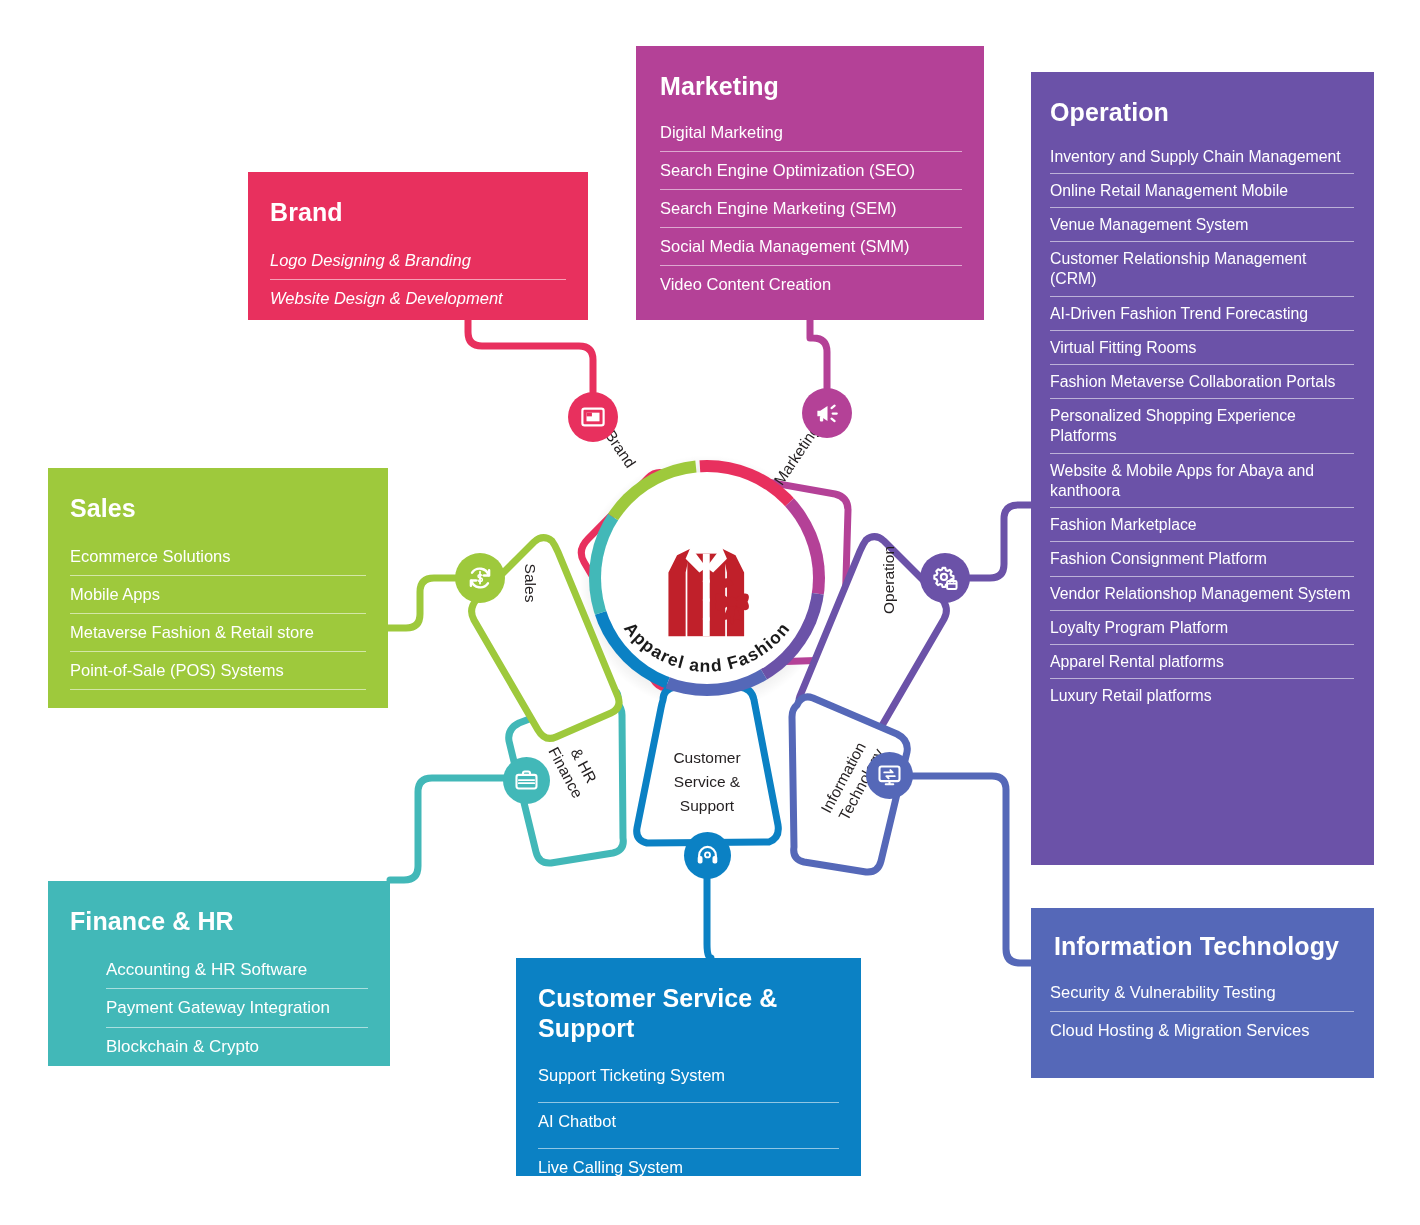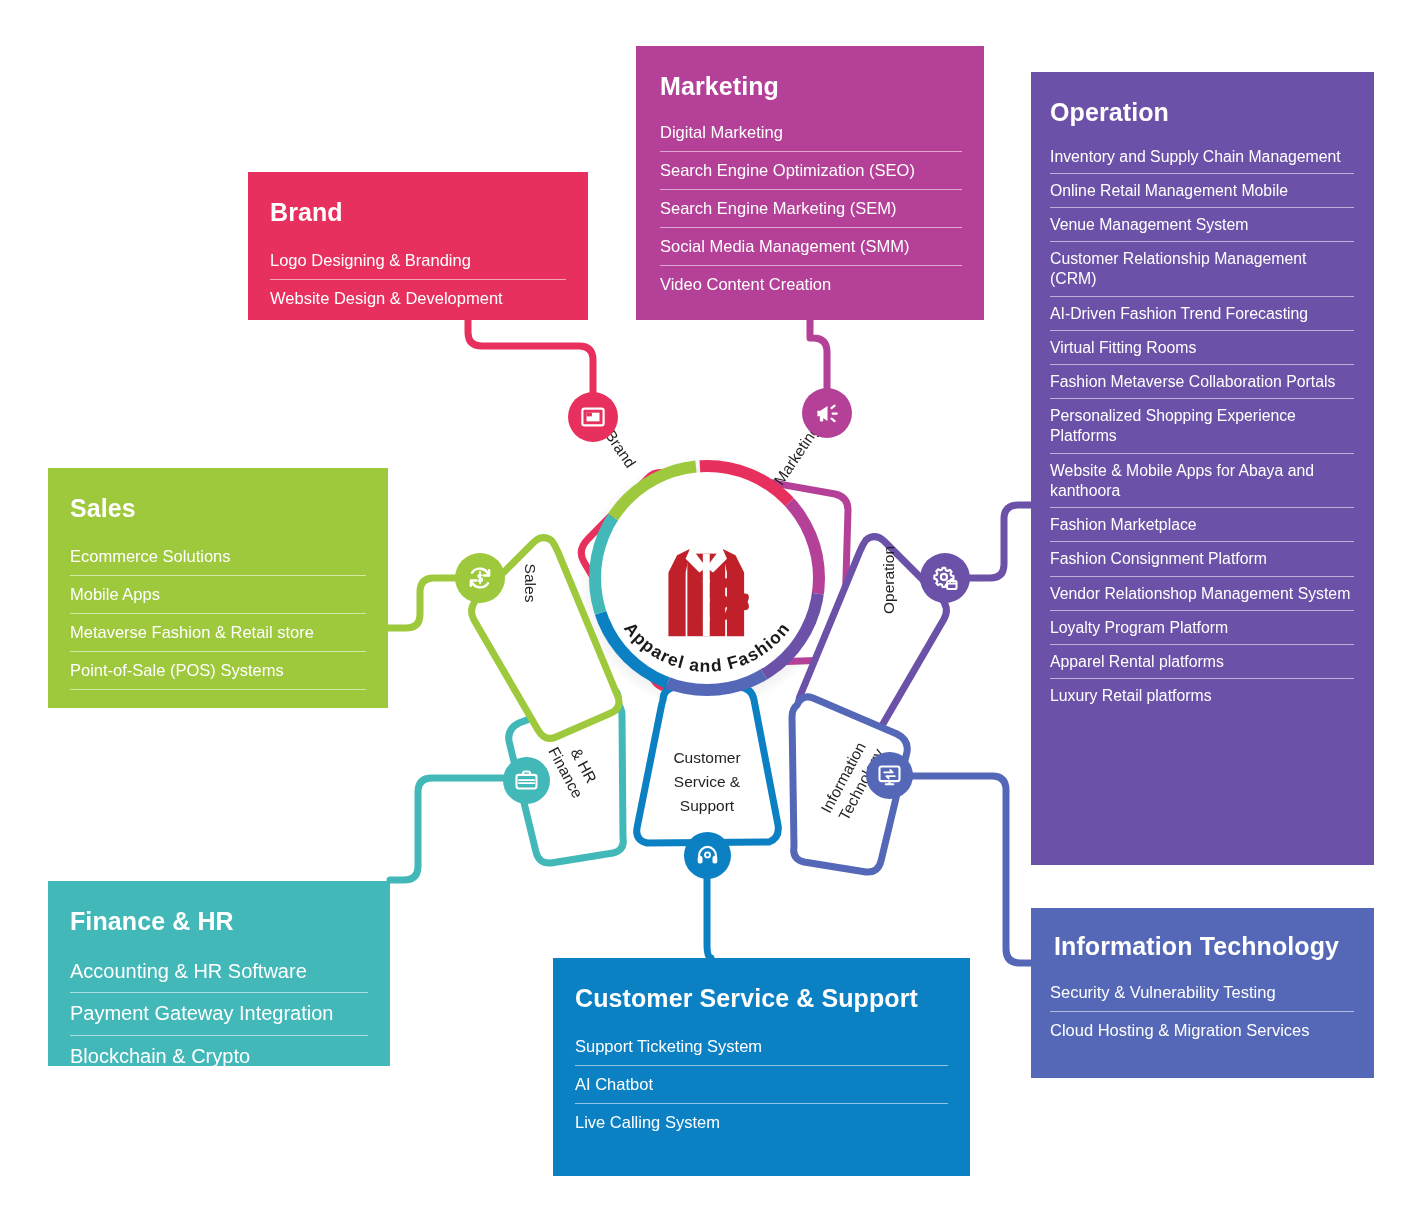--- a/index.html
+++ b/index.html
@@ -11,46 +11,46 @@
   .panel .p-title{font-weight:bold;line-height:1.18;letter-spacing:.1px;}
   .panel ul{list-style:none;margin:0;padding:0;}
   .panel li{position:relative;line-height:1.28;}
   .panel li .txt{display:block;}
   .panel li.rule:after{content:"";position:absolute;left:0;right:0;bottom:0;height:1px;
        background:rgba(255,255,255,.55);}
 
   
   #panel-brand{left:248px;top:172px;width:340px;height:148px;background:#e8305e;padding:22px 22px 0 22px;}
   #panel-brand .p-title{font-size:25px;margin:4px 0 14px 0;}
-  #panel-brand li{font-size:16.5px;padding:8px 0 9px 0;}
+  #panel-brand li{font-size:16.5px;padding:8px 0 9px 0;font-style:italic;}
 
   
   #panel-marketing{left:636px;top:46px;width:348px;height:274px;background:#b44197;padding:22px 22px 0 24px;}
   #panel-marketing .p-title{font-size:25px;margin:4px 0 12px 0;}
   #panel-marketing li{font-size:16.5px;padding:8px 0 9px 0;}
 
   
   #panel-operation{left:1031px;top:72px;width:343px;height:793px;background:#6b52a8;padding:22px 20px 0 19px;}
   #panel-operation .p-title{font-size:25px;margin:4px 0 12px 0;}
   #panel-operation li{font-size:15.8px;padding:7px 0 7px 0;}
 
   
   #panel-sales{left:48px;top:468px;width:340px;height:240px;background:#9ec93c;padding:22px 22px 0 22px;}
   #panel-sales .p-title{font-size:25px;margin:4px 0 14px 0;}
   #panel-sales li{font-size:16.5px;padding:8px 0 9px 0;}
 
   
   #panel-finance{left:48px;top:881px;width:342px;height:185px;background:#42b8b8;padding:22px 22px 0 22px;}
   #panel-finance .p-title{font-size:25px;margin:4px 0 14px 0;}
-  #panel-finance li{font-size:20px;padding:8px 0 9px 0;}
-
-  
-  #panel-css{left:553px;top:958px;width:417px;height:218px;background:#0b81c4;padding:24px 22px 0 22px;}
+  #panel-finance li{font-size:17px;padding:8px 0 9px 0;margin-left:36px;}
+
+  
+  #panel-css{left:516px;top:958px;width:345px;height:218px;background:#0b81c4;padding:24px 22px 0 22px;}
   #panel-css .p-title{font-size:25px;margin:2px 0 14px 0;}
-  #panel-css li{font-size:16.5px;padding:8px 0 9px 0;}
+  #panel-css li{font-size:16.5px;padding:8px 0 17px 0;}
 
   
   #panel-it{left:1031px;top:908px;width:343px;height:170px;background:#5568b8;padding:22px 20px 0 19px;}
   #panel-it .p-title{font-size:25px;margin:2px 0 12px 4px;}
   #panel-it li{font-size:16.5px;padding:8px 0 9px 0;}
 
   
   #hub{position:absolute;left:380px;top:355px;width:620px;height:560px;}
   .petal-label{font-family:"Liberation Sans", sans-serif;font-size:15.5px;fill:#231f20;}
   .center-label{font-family:"Liberation Sans", sans-serif;font-size:17.5px;font-weight:bold;

